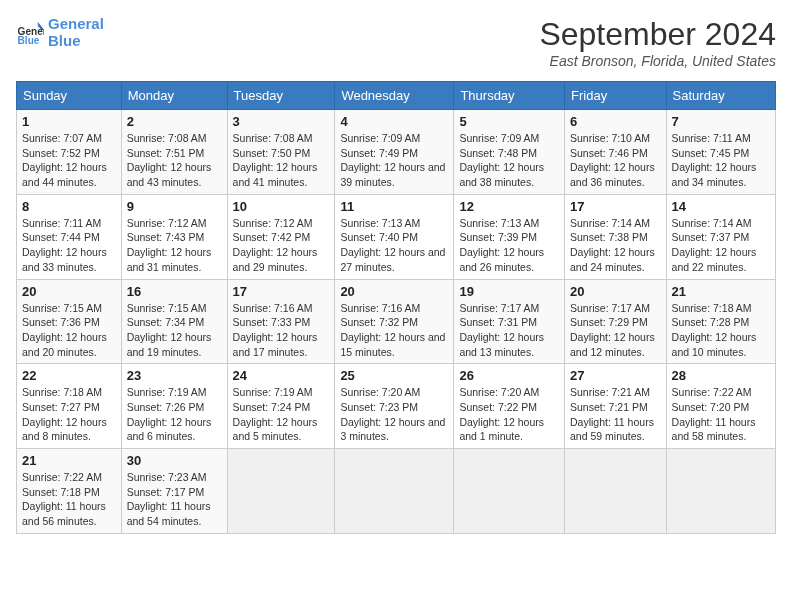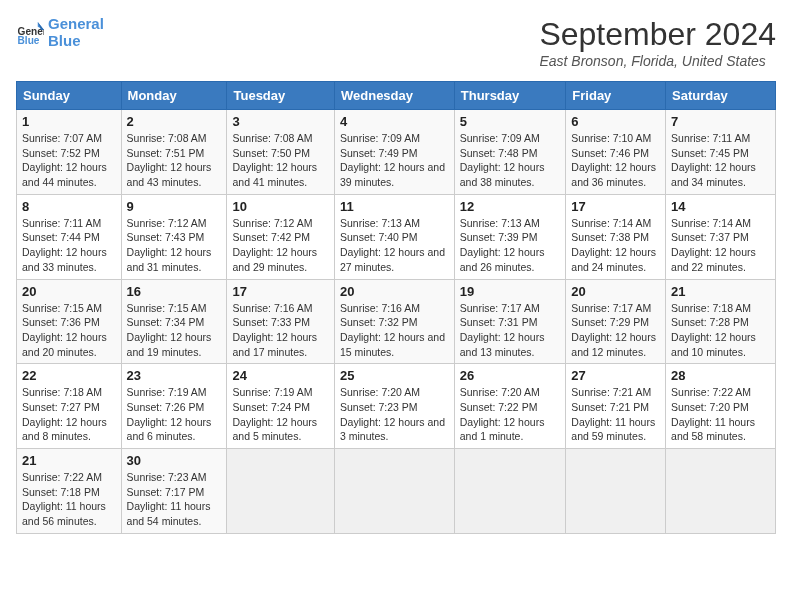--- a/index.html
+++ b/index.html
@@ -28,21 +28,21 @@
       line-height: 1.1;
     }
     .logo-text span {
       color: #4a90d9;
     }
     .logo-icon {
       width: 28px;
       height: 28px;
     }
     .title-section {
-      text-align: left;
+      text-align: right;
     }
     .main-title {
       font-size: 32px;
       color: #333;
       font-weight: normal;
     }
     .subtitle {
       font-size: 14px;
       color: #555;
       font-style: italic;
@@ -51,21 +51,21 @@
       width: 100%;
       border-collapse: collapse;
       font-size: 11px;
     }
     thead tr th {
       background-color: #3a7abf;
       color: #fff;
       padding: 6px 6px;
       text-align: left;
       font-size: 13px;
-      font-weight: bold;
+      font-weight: normal;
       border: 1px solid #2a6aaf;
     }
     tbody tr td {
       border: 1px solid #ccc;
       padding: 4px 5px;
       vertical-align: top;
       background: #fff;
       min-height: 70px;
     }
     tbody tr:nth-child(odd) td {

